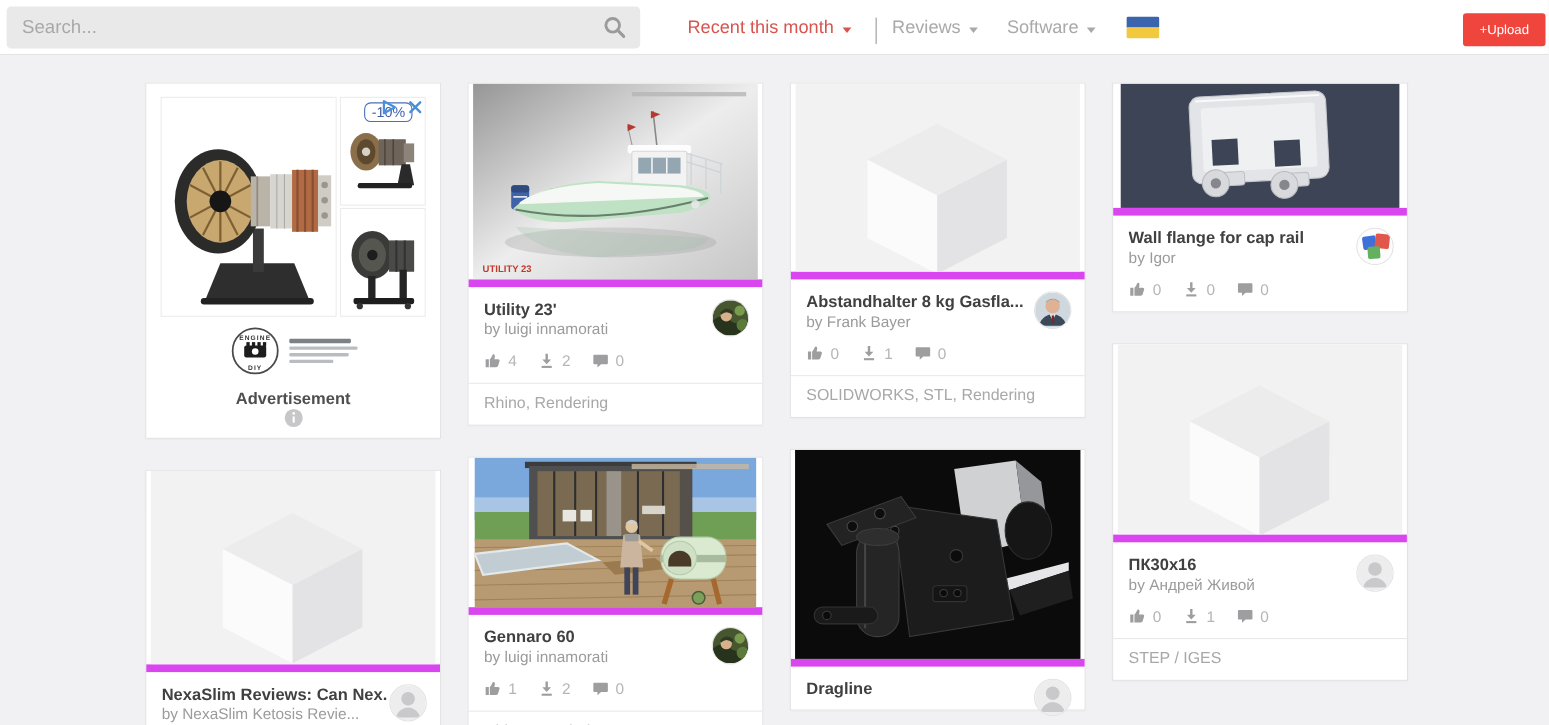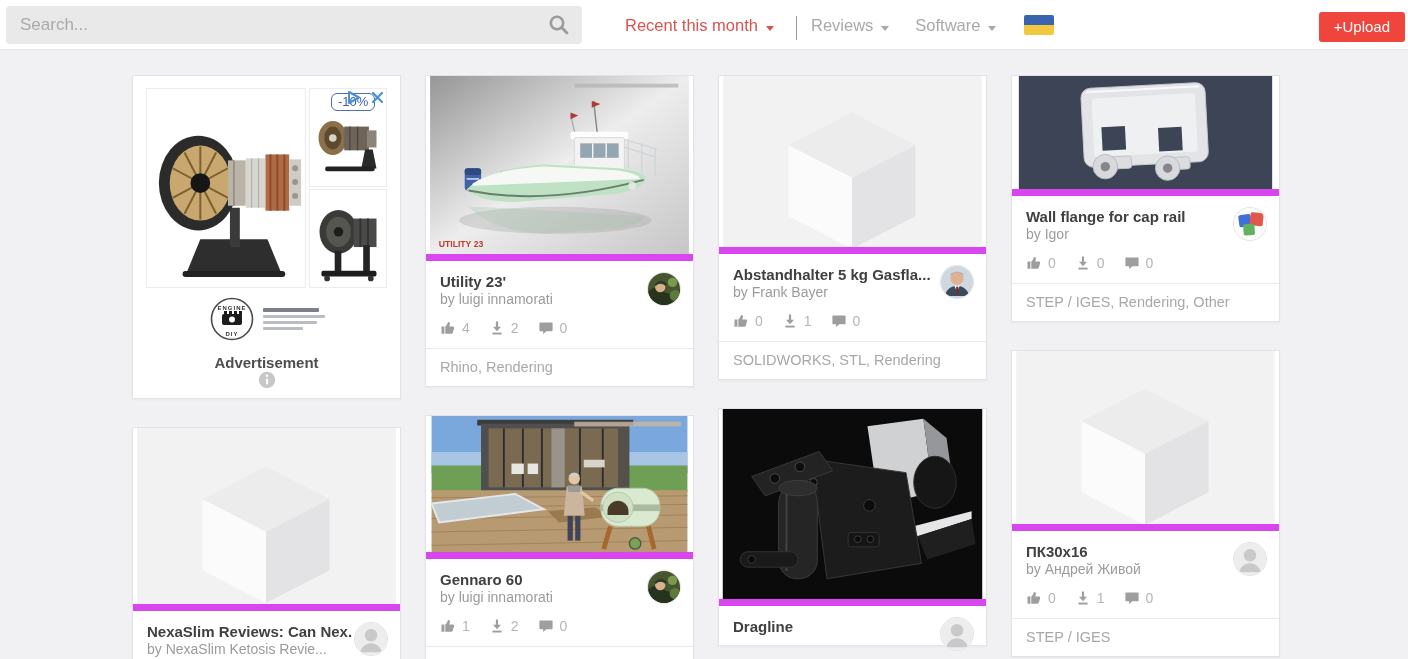--- a/index.html
+++ b/index.html
@@ -19,21 +19,21 @@
   .nav-recent { color:#d9534f; }
   .nav-gray { color:#a9a9ab; }
   .caret { display:inline-block; width:0; height:0; border-left:4px solid transparent;
     border-right:4px solid transparent; border-top:5px solid currentColor; margin-left:8px; }
   .nav-divider { width:1px; height:24px; background:#9a9a9a; margin:6px 14px 0 22px; }
   .nav-gap { margin-left:26px;text-align:right; }
   .flag { width:30px; height:20px; margin-left:28px; border-radius:2px; overflow:hidden; cursor:pointer; }
   .flag .f-top { height:50%; background:#3a64ad; }
   .flag .f-bot { height:50%; background:#f2c83f; }
   .upload-btn { position:absolute; right:3px; top:12px; height:30px; padding:0 15px;
-    background:#ef453d; color:#fff; font-size:15px; border:none; border-radius:3px;
+    background:#ef453d; color:#fff; font-size:12px; border:none; border-radius:3px;
     cursor:pointer; font-family:inherit; line-height:30px; }
 
   
   .main { padding:25px 0 0 132px; }
   .grid { display:flex; gap:24px; }
   .col { display:flex; flex-direction:column; gap:28px; width:269px; }
 
   .card { background:#fff; border:1px solid #e3e3e6; box-shadow:0 1px 2px rgba(0,0,0,.04); }
   .thumb { width:100%; overflow:hidden; cursor:pointer; display:block; border-bottom:7px solid #d946ef; }
   .thumb svg { display:block; width:100%; height:100%; }
@@ -452,21 +452,21 @@
   <div class="col">
 
     <div class="card">
       <div class="thumb t-cube1">
         <svg viewBox="0 0 269 178">
               <rect width="269" height="178" fill="#f2f2f3"></rect>
               <use href="#cube-ph" x="134" y="86"></use>
             </svg>
       </div>
       <div class="card-body">
-        <div class="card-title">Abstandhalter 5 kg Gasfla...</div>
+        <div class="card-title">Abstandhalter 8 kg Gasfla...</div>
         <div class="card-author">by Frank Bayer</div>
         <span class="avatar">
               <svg viewBox="0 0 34 34">
                 <use href="#av-frank"></use>
               </svg>
             </span>
         <div class="stats">
           <span class="stat">
                 <svg width="16" height="16" viewBox="0 0 16 16">
                   <use href="#ic-like"></use>
@@ -570,21 +570,20 @@
                 <span class="num">0</span>
               </span>
           <span class="stat">
                 <svg width="16" height="16" viewBox="0 0 16 16">
                   <use href="#ic-comment"></use>
                 </svg>
                 <span class="num">0</span>
               </span>
         </div>
       </div>
-      <div class="card-tags">STEP / IGES, Rendering, Other</div>
     </div>
 
     <div class="card">
       <div class="thumb t-cube3">
         <svg viewBox="0 0 269 180">
               <rect width="269" height="180" fill="#f2f2f3"></rect>
               <use href="#cube-ph" x="134" y="87"></use>
             </svg>
       </div>
       <div class="card-body">

